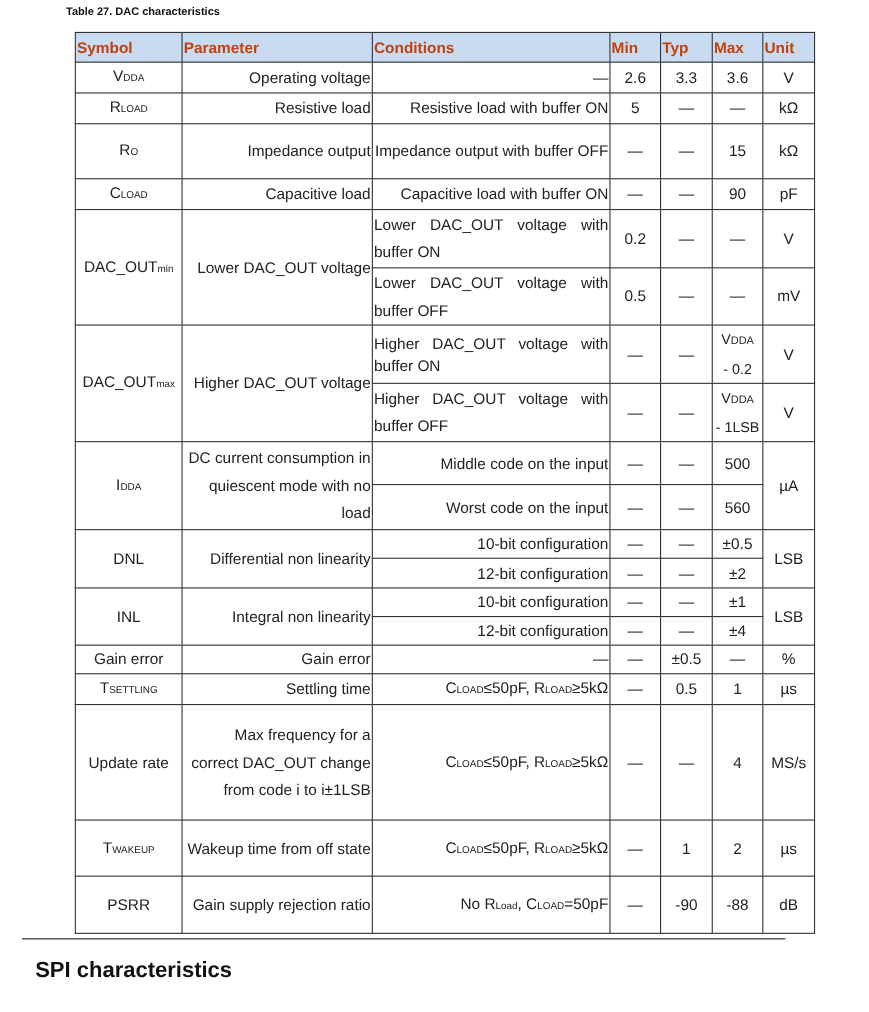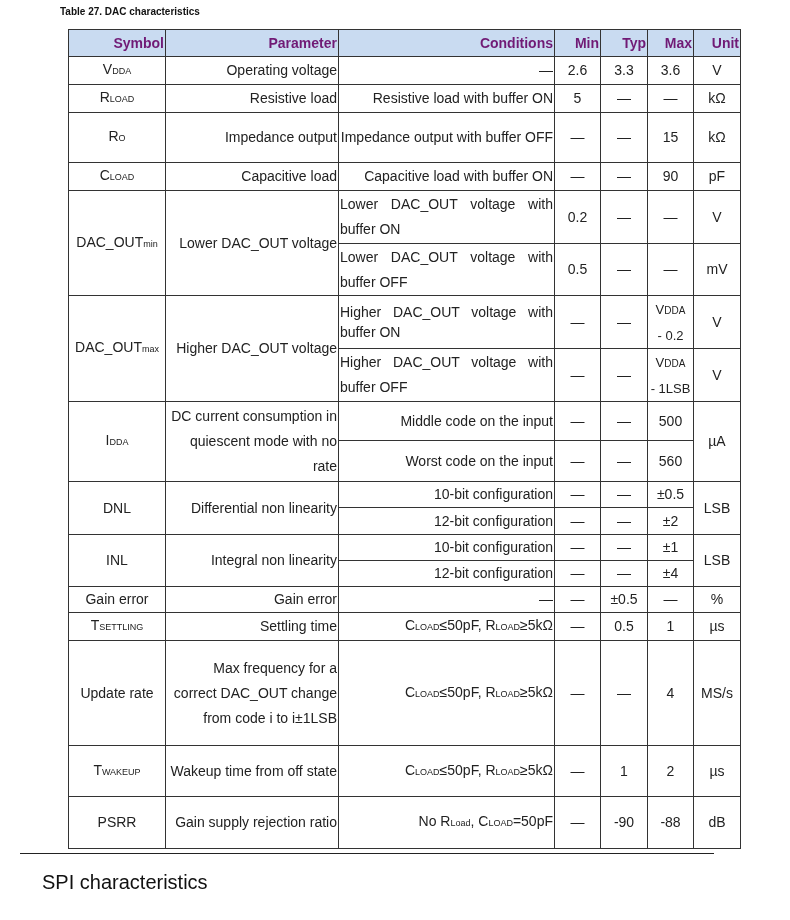--- a/index.html
+++ b/index.html
@@ -18,37 +18,37 @@
     font-size: 14px; color: #222;
   }
   table.dac th, table.dac td {
     border: 1.5px solid #333;
     padding: 0 1px;
     line-height: 25px;
     vertical-align: middle;
   }
   table.dac th {
     background: #c9dbf1;
-    font-weight: bold; text-align: right; height: 26px;
-    color: #701a75;
+    font-weight: bold; text-align: left; height: 26px;
+    color: #c2410c;
   }
   td.c { text-align: center; }
   td.l { text-align: right; }
   td.j { text-align: justify; text-align-last: left; }
   .sub { font-size: 9px; vertical-align: baseline; text-transform: uppercase; }
   .sub2 { font-size: 9px; }
   .maxv { font-size: 13px; line-height: 22px; }
   .maxv .vdda { font-size: 10px; }
   .rule {
     position: absolute; left: 20px; top: 853px; width: 694px; height: 0;
     border-top: 1.5px solid #222;
   }
   .section-title {
-    position: absolute; left: 42px; top: 871px;
-    font-size: 20px; font-weight: normal; color: #111;
+    position: absolute; left: 32px; top: 871px;
+    font-size: 20px; font-weight: bold; color: #111;
   }
 </style>
 </head>
 <body>
 
 <div class="table-title">Table 27. DAC characteristics</div>
 
 <table class="dac">
   <colgroup>
     <col style="width:97px">
@@ -141,21 +141,21 @@
     <tr style="height:53px">
       <td class="j">Higher DAC_OUT voltage with buffer OFF</td>
       <td class="c">—</td>
       <td class="c">—</td>
       <td class="c maxv"><span>V</span><span class="vdda">DDA</span><br><span>- 1LSB</span></td>
       <td class="c">V</td>
     </tr>
 
     <tr style="height:39px">
       <td class="c" rowspan="2"><span>I</span><span class="sub">DDA</span></td>
-      <td class="l" rowspan="2">DC current consumption in quiescent mode with no rate</td>
+      <td class="l" rowspan="2">DC current consumption in quiescent mode with no load</td>
       <td class="l">Middle code on the input</td>
       <td class="c">—</td>
       <td class="c">—</td>
       <td class="c">500</td>
       <td class="c" rowspan="2">µA</td>
     </tr>
     <tr style="height:41px">
       <td class="l">Worst code on the input</td>
       <td class="c">—</td>
       <td class="c">—</td>

